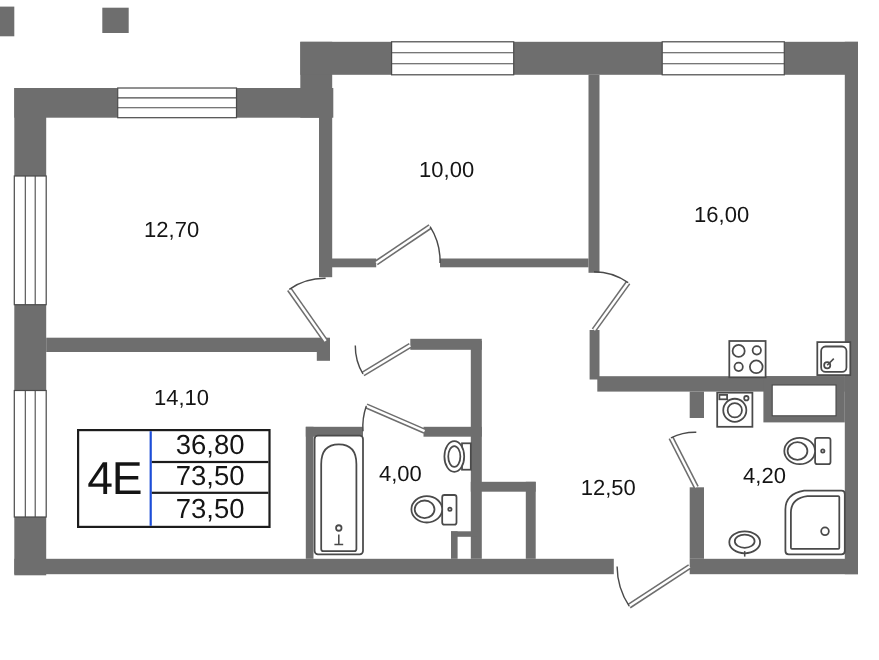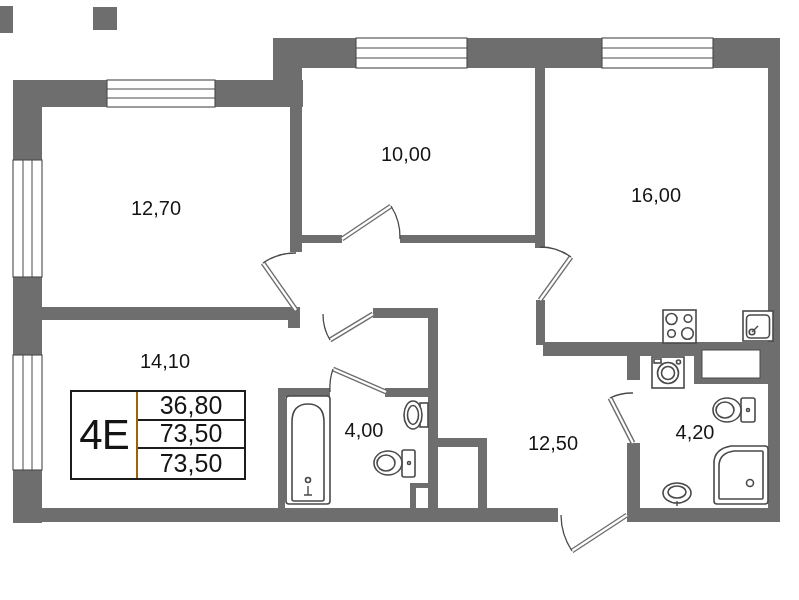--- a/index.html
+++ b/index.html
@@ -19,21 +19,21 @@
   .fxl{fill:none;stroke:var(--line);stroke-width:1.4;}
   .leaf-a{stroke:var(--wall);stroke-width:5;stroke-linecap:butt;}
   .leaf-b{stroke:#fff;stroke-width:2.2;stroke-linecap:butt;}
   .arc{fill:none;stroke:var(--line);stroke-width:1.3;}
   .room-label{font-size:20px;fill:var(--text);text-anchor:middle;}
   
   .info-table{position:absolute;left:70px;top:390px;width:176px;height:90px;
       display:grid;grid-template-columns:66px 1fr;background:#fff;
       border:2px solid #1c1c1c;box-sizing:border-box;color:var(--text);}
   .type-cell{grid-row:1/4;display:flex;align-items:center;justify-content:center;
-      font-size:42px;border-right:2px solid #a16207;letter-spacing:-1px;text-align:center;}
+      font-size:42px;border-right:2px solid #1d4ed8;letter-spacing:-1px;text-align:center;}
   .area-rows{grid-row:1/4;display:grid;grid-template-rows:repeat(3,1fr);}
   .area-row{display:flex;align-items:center;justify-content:center;font-size:25px;
       border-bottom:2px solid #1c1c1c;line-height:1;}
   .area-row:last-child{border-bottom:none;}
 </style>
 </head>
 <body>
 
 <div id="stage">
 <svg width="799" height="600" viewBox="0 0 799 600">

